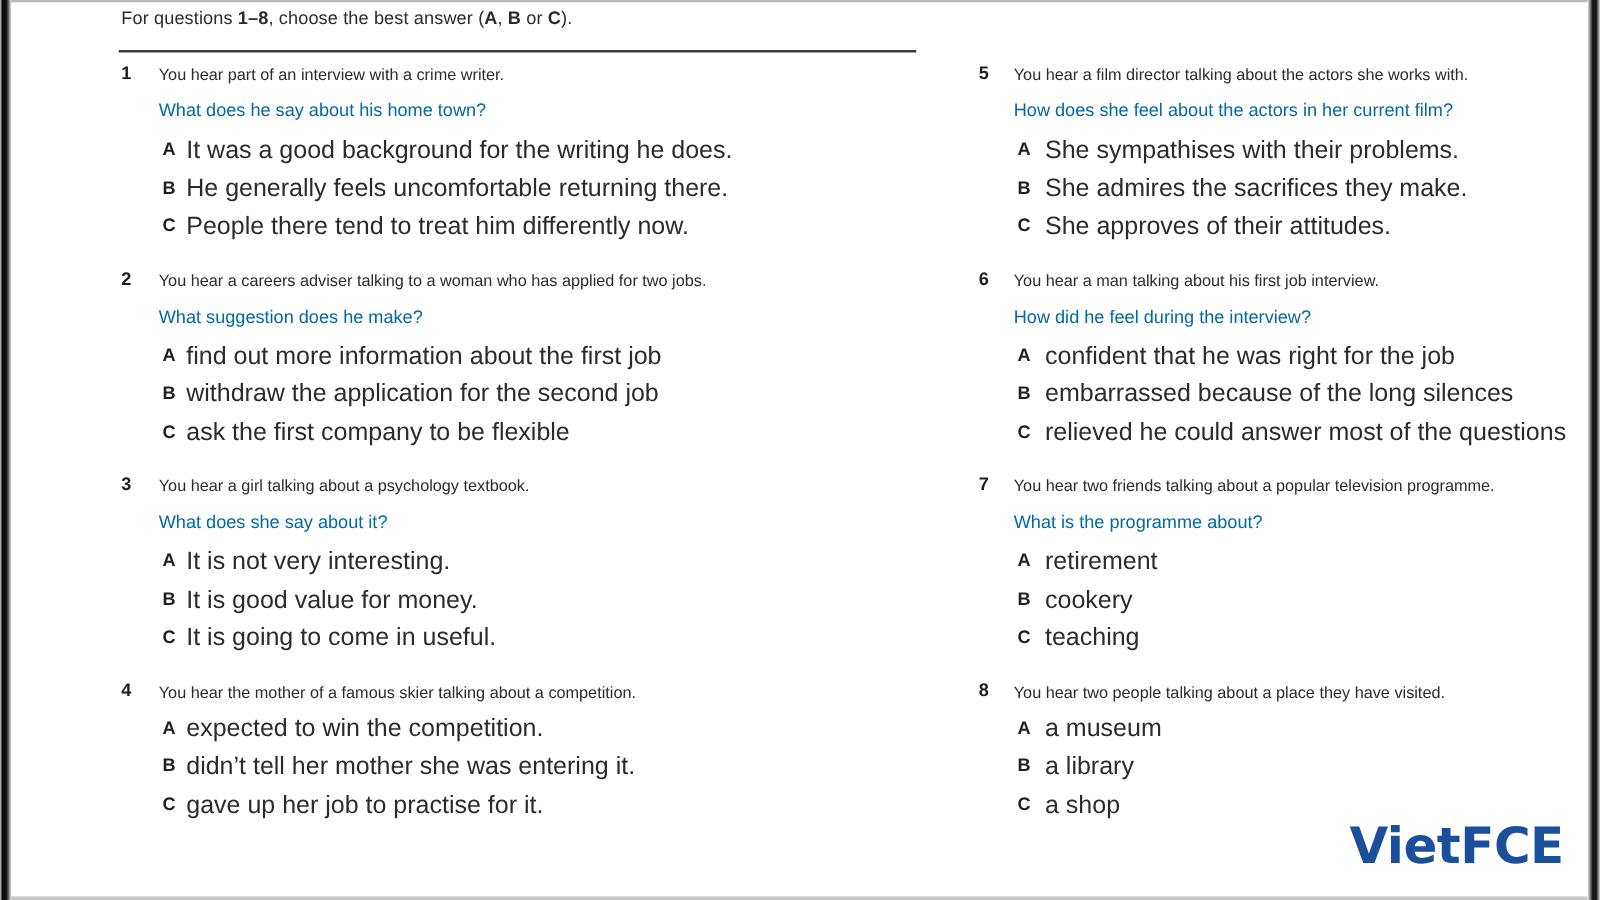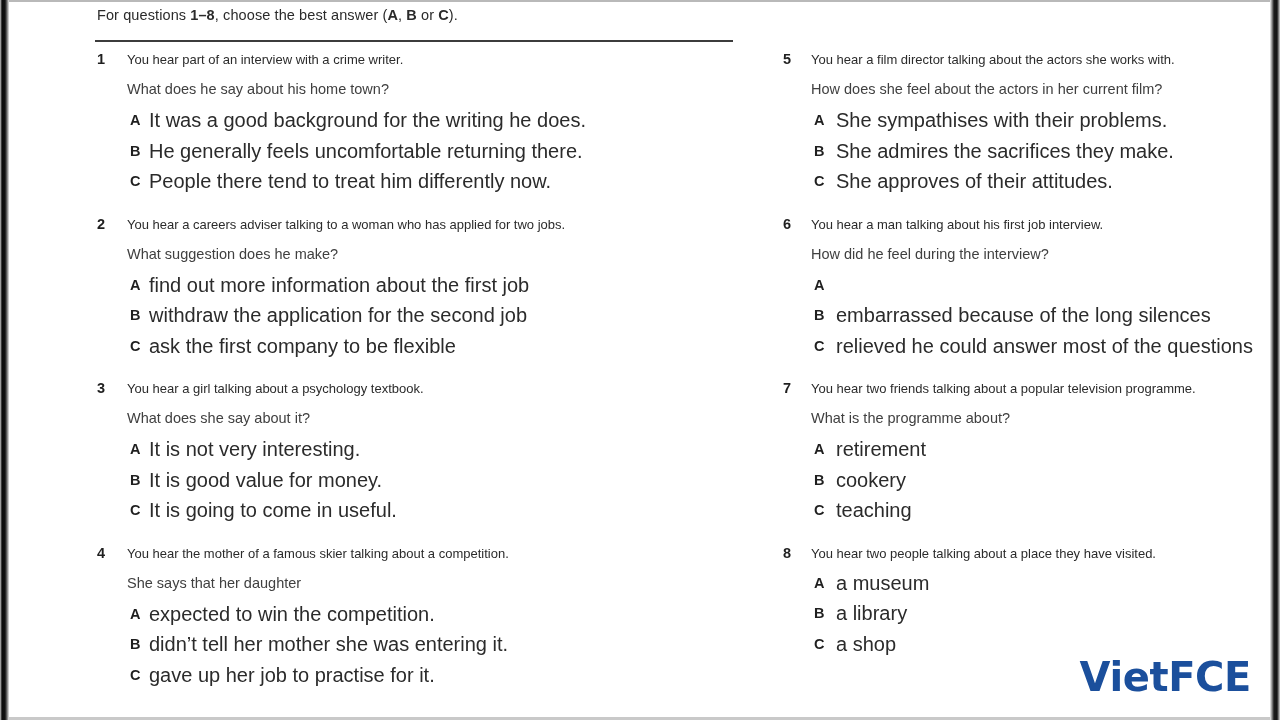--- a/index.html
+++ b/index.html
@@ -110,21 +110,21 @@
     line-height: 17px;
     white-space: nowrap;
     color: #2b2b2b;
   }
 
   .q-prompt {
     font-size: 14.5px;
     line-height: 17px;
     margin-bottom: 14px;
     white-space: nowrap;
-    color: #404040;
+    color: #0369a1;
   }
   .col-left  .q-prompt { margin-left: 30px; }
   .col-right .q-prompt { margin-left: 28px; }
 
   .opt {
     display: flex;
     align-items: flex-start;
     margin-bottom: 13.5px;
   }
   .opt:last-child { margin-bottom: 0; }
@@ -235,21 +235,20 @@
           <div class="opt">
             <div class="opt-letter">C</div>
             <div class="opt-text">It is going to come in useful.</div>
           </div>
         </div>
         <div class="qblock">
           <div class="q-head">
             <div class="q-num">4</div>
             <div class="q-stem">You hear the mother of a famous skier talking about a competition.</div>
           </div>
-          <div class="q-prompt">She says that her daughter</div>
           <div class="opt">
             <div class="opt-letter">A</div>
             <div class="opt-text">expected to win the competition.</div>
           </div>
           <div class="opt">
             <div class="opt-letter">B</div>
             <div class="opt-text">didn’t tell her mother she was entering it.</div>
           </div>
           <div class="opt">
             <div class="opt-letter">C</div>
@@ -278,20 +277,21 @@
           </div>
         </div>
         <div class="qblock">
           <div class="q-head">
             <div class="q-num">6</div>
             <div class="q-stem">You hear a man talking about his first job interview.</div>
           </div>
           <div class="q-prompt">How did he feel during the interview?</div>
           <div class="opt">
             <div class="opt-letter">A</div>
+            <div class="opt-text">confident that he was right for the job</div>
           </div>
           <div class="opt">
             <div class="opt-letter">B</div>
             <div class="opt-text">embarrassed because of the long silences</div>
           </div>
           <div class="opt">
             <div class="opt-letter">C</div>
             <div class="opt-text">relieved he could answer most of the questions</div>
           </div>
         </div>

